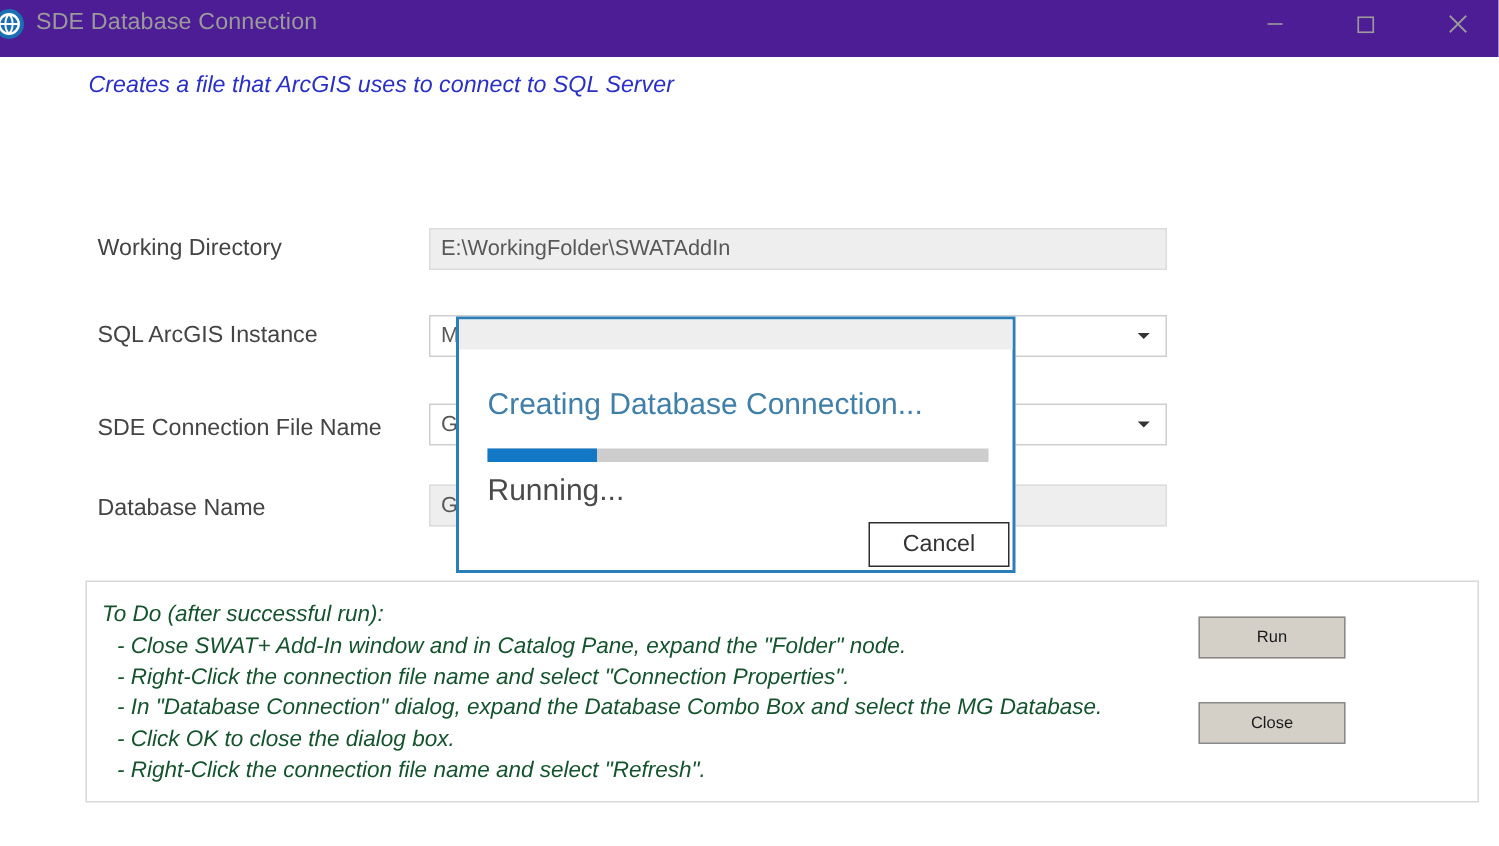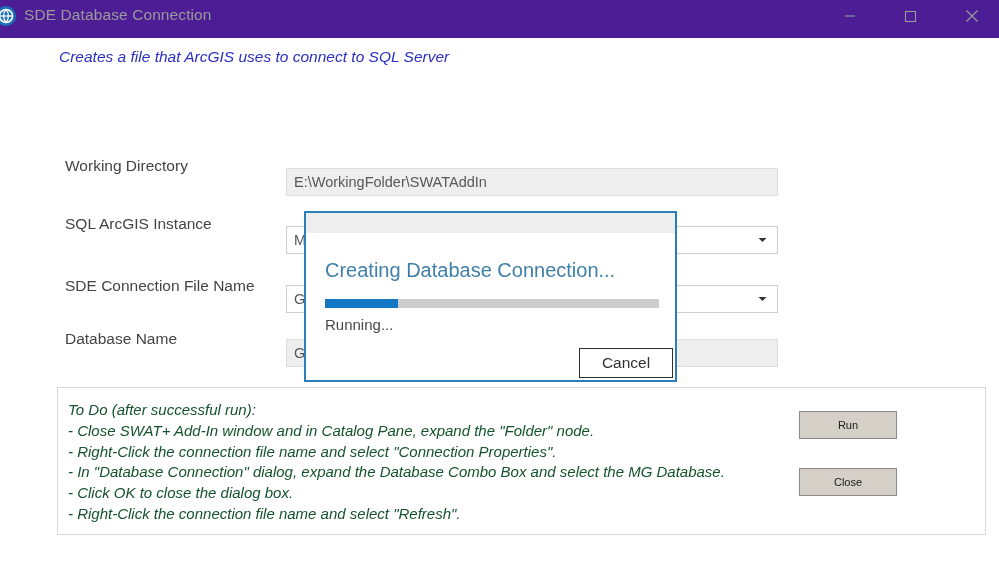--- a/index.html
+++ b/index.html
@@ -71,21 +71,20 @@
     position: absolute;
     left: 286px;
     width: 492px;
     height: 28px;
     box-sizing: border-box;
     border: 1px solid #d2d2d2;
     display: flex;
     align-items: center;
     font-size: 14.5px;
     color: #585858;
-    margin-top: 16px;
   }
   .field.readonly {
     background: #eeeeee;
     border: 1px solid #dcdcdc;
   }
   .field.combo {
     background: #ffffff;
     border: 1px solid #cfcfcf;
   }
   .field-text {
@@ -123,21 +122,21 @@
   .todo-list {
     position: absolute;
     left: 10px; top: 12px;
     font-size: 15px;
     font-style: italic;
     color: #14532d;
     line-height: 20.8px;
     white-space: nowrap;
   }
   .todo-head { margin-left: 0; }
-  .todo-item { }
+  .todo-item { margin-left: 10px; }
 
   
   .winbutton {
     position: absolute;
     width: 98px; height: 28px;
     box-sizing: border-box;
     background: #d4d0c8;
     border: 1px solid #8a8a8a;
     font-family: "Liberation Sans", sans-serif;
     font-size: 11px;
@@ -179,21 +178,21 @@
     width: 334px; height: 9px;
     background: #cdcdcd;
   }
   .progress-fill {
     height: 100%;
     background: #1277c4;
   }
   .modal-status {
     position: absolute;
     left: 19px; top: 103px;
-    font-size: 15px;
+    font-size: 20px;
     color: #4a4a4a;
     white-space: nowrap;
   }
   .modal-cancel {
     position: absolute;
     left: 273px; top: 135px;
     width: 94px; height: 30px;
     box-sizing: border-box;
     background: #ffffff;
     border: 1px solid #2e2e2e;

